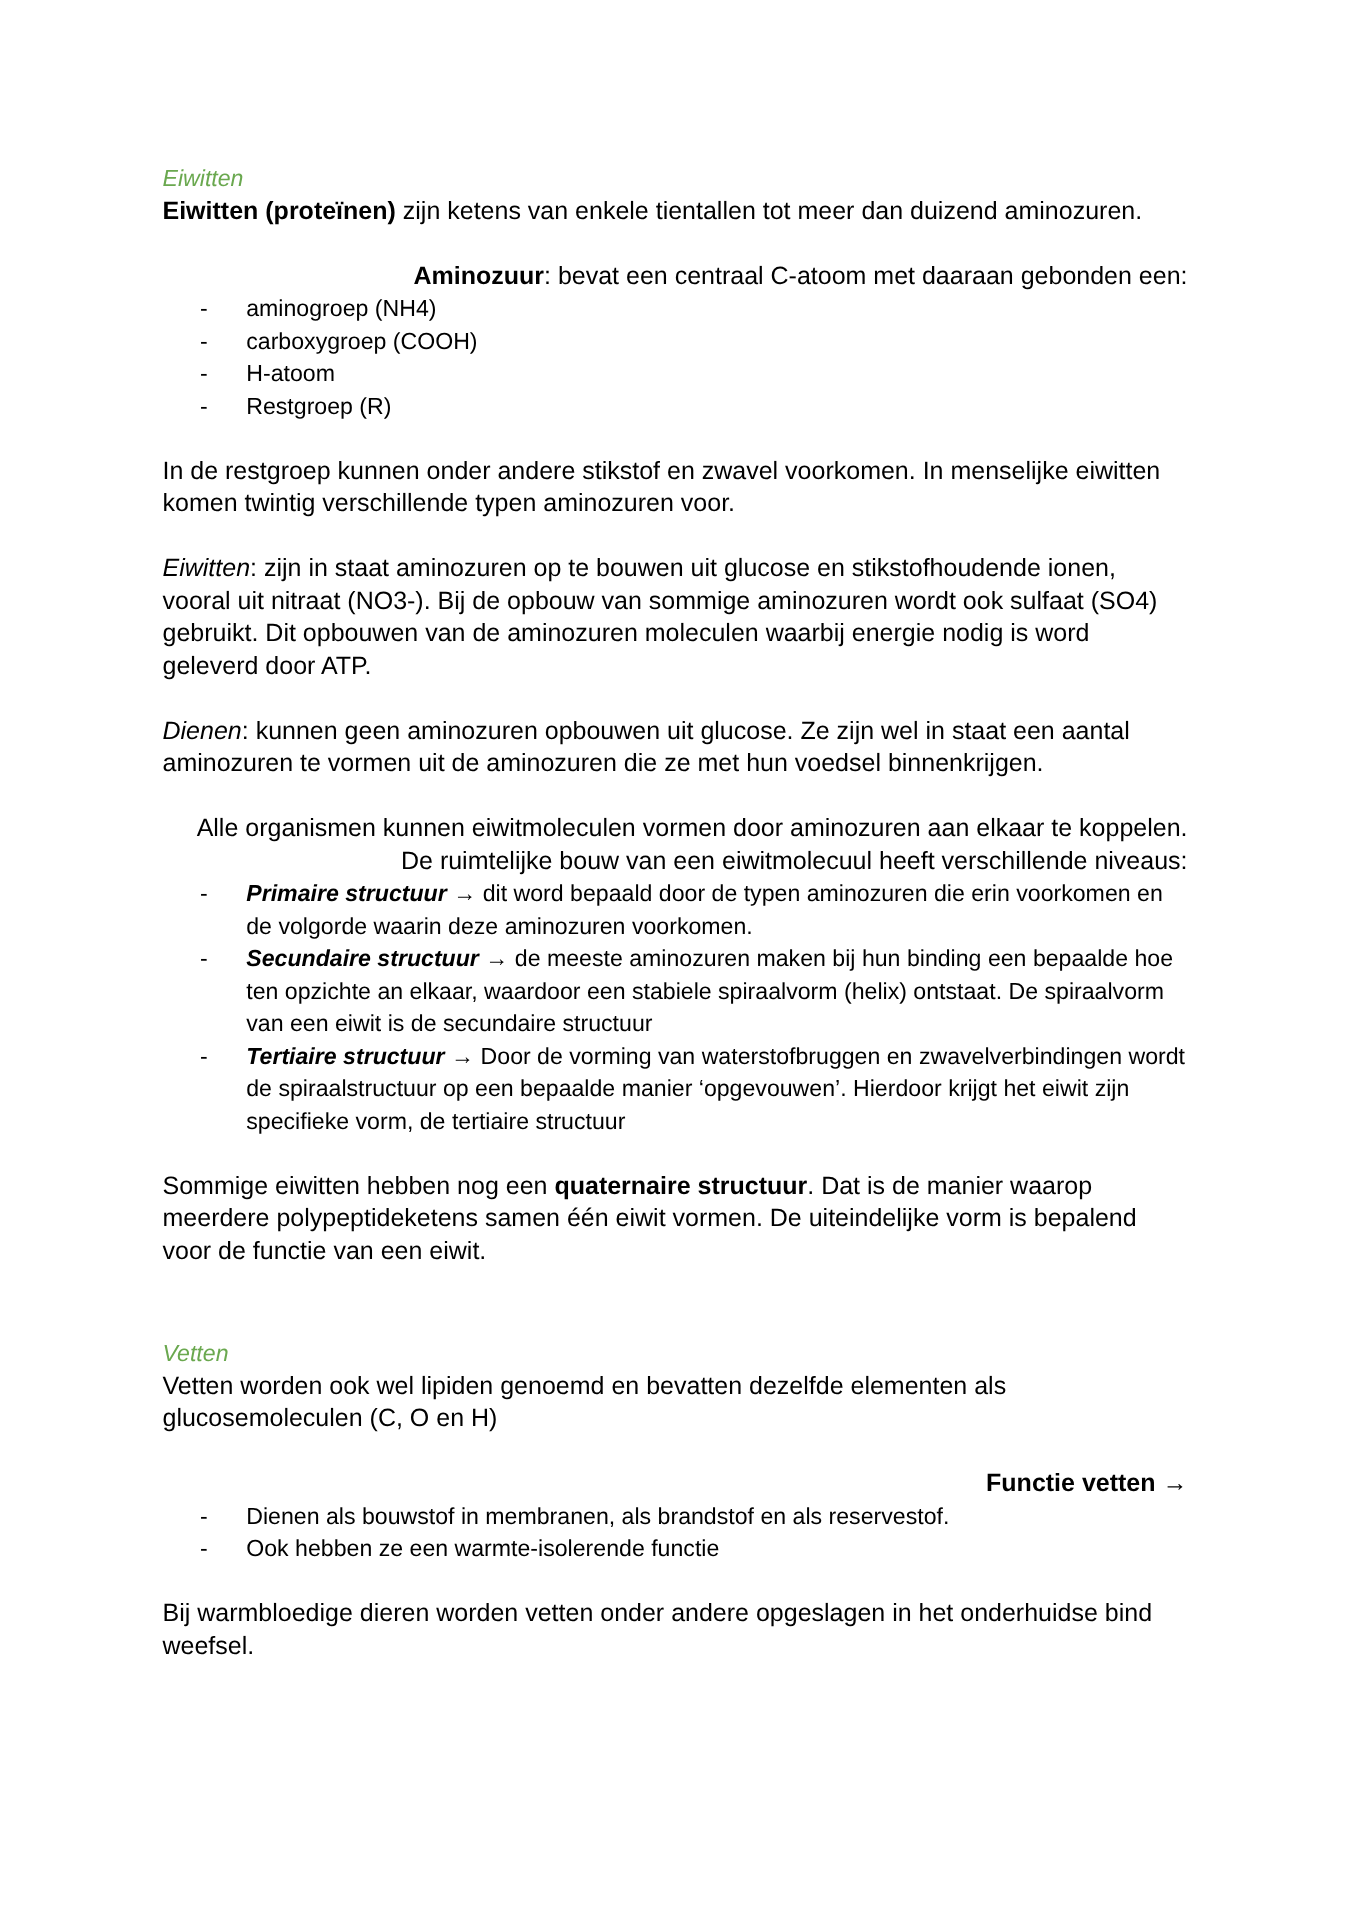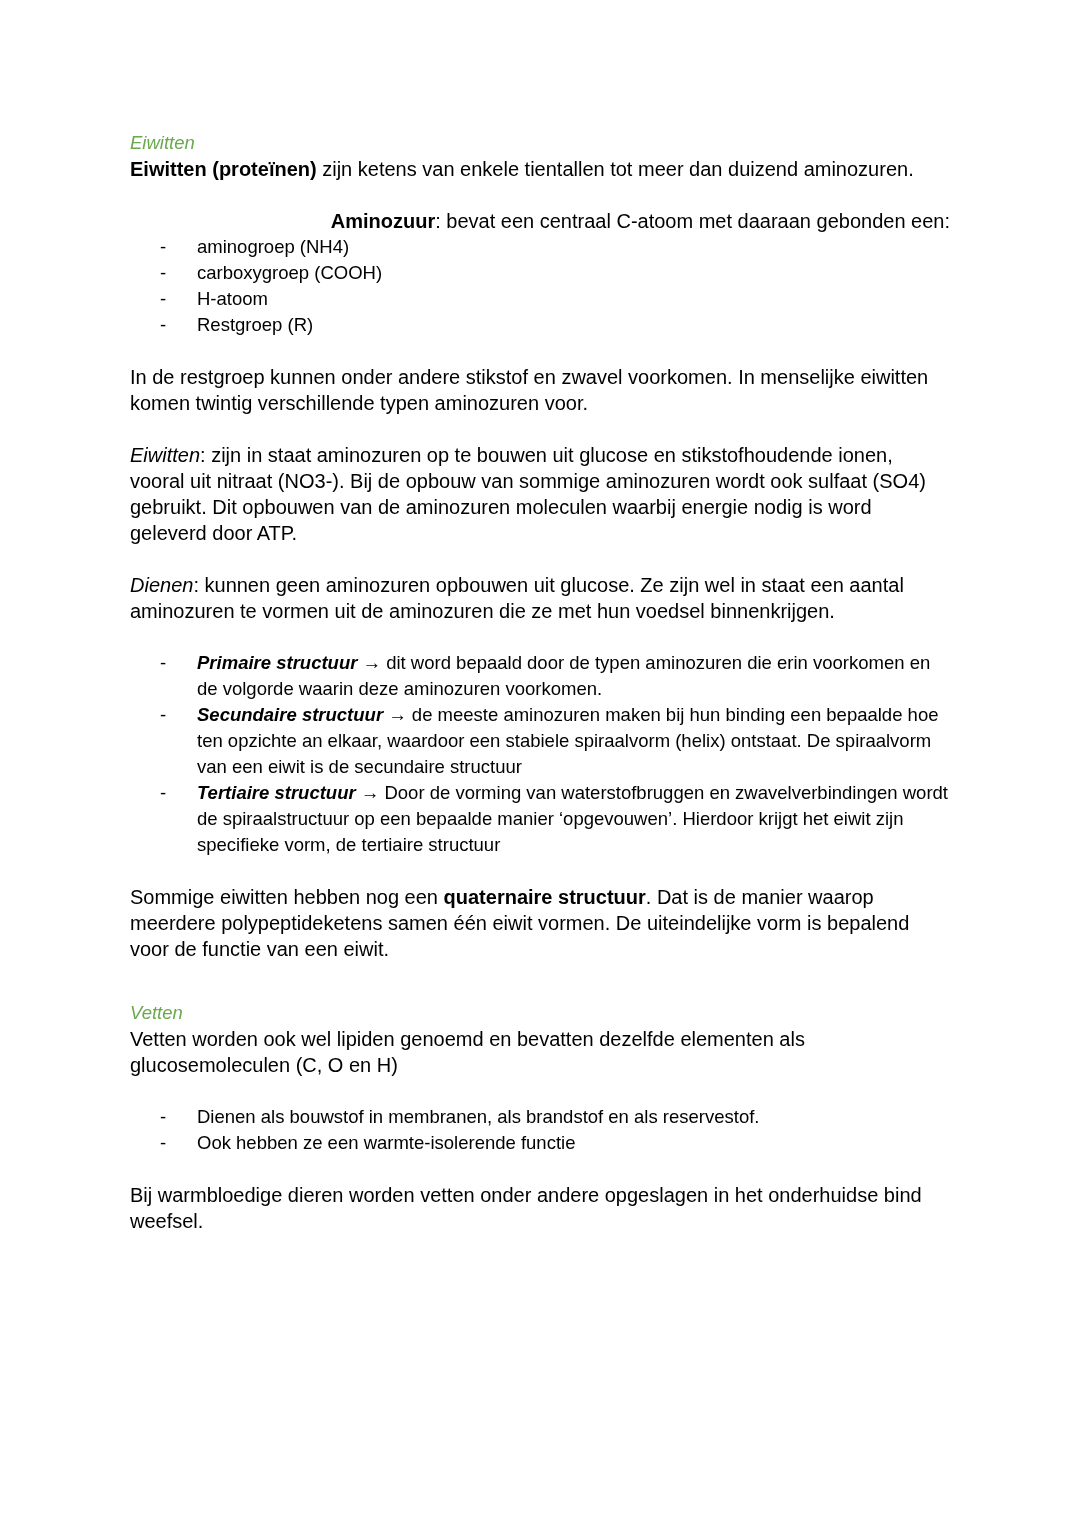--- a/index.html
+++ b/index.html
@@ -20,21 +20,21 @@
     background: #ffffff;
     padding: 130px 130px 0 130px;
   }
   .heading {
     color: #6aa84f;
     font-style: italic;
     font-weight: 400;
     font-size: 18.5px;
     line-height: 26px;
   }
-  .heading.spaced { margin-top: 38px; }
+  .heading.spaced { margin-top: 56px; }
   .para {
     font-size: 20px;
     line-height: 26px;
     margin-bottom: 26px;
   }
   .para.tight { margin-bottom: 0; text-align: right; }
   .b { font-weight: 700; }
   .i { font-style: italic; }
   .bi { font-weight: 700; font-style: italic; text-align: right; }
   .list { margin-bottom: 26px; }
@@ -76,20 +76,21 @@
       <span class="li-text">Restgroep (R)</span>
     </div>
   </div>
 
   <p class="para">In de restgroep kunnen onder andere stikstof en zwavel voorkomen. In menselijke eiwitten komen twintig verschillende typen aminozuren voor.</p>
 
   <p class="para"><span class="i">Eiwitten</span><span>: zijn in staat aminozuren op te bouwen uit glucose en stikstofhoudende ionen, vooral uit nitraat (NO3-). Bij de opbouw van sommige aminozuren wordt ook sulfaat (SO4) gebruikt. Dit opbouwen van de aminozuren moleculen waarbij energie nodig is word geleverd door ATP.</span></p>
 
   <p class="para"><span class="i">Dienen</span><span>: kunnen geen aminozuren opbouwen uit glucose. Ze zijn wel in staat een aantal aminozuren te vormen uit de aminozuren die ze met hun voedsel binnenkrijgen.</span></p>
 
+  <p class="para tight">Alle organismen kunnen eiwitmoleculen vormen door aminozuren aan elkaar te koppelen. De ruimtelijke bouw van een eiwitmolecuul heeft verschillende niveaus:</p>
 
   <div class="list">
     <div class="li">
       <span class="dash">-</span>
       <span class="li-text"><span class="bi">Primaire structuur</span><span> → dit word bepaald door de typen aminozuren die erin voorkomen en de volgorde waarin deze aminozuren voorkomen.</span></span>
     </div>
     <div class="li">
       <span class="dash">-</span>
       <span class="li-text"><span class="bi">Secundaire structuur</span><span> → de meeste aminozuren maken bij hun binding een bepaalde hoe ten opzichte an elkaar, waardoor een stabiele spiraalvorm (helix) ontstaat. De spiraalvorm van een eiwit is de secundaire structuur</span></span>
     </div>
@@ -98,20 +99,21 @@
       <span class="li-text"><span class="bi">Tertiaire structuur</span><span> → Door de vorming van waterstofbruggen en zwavelverbindingen wordt de spiraalstructuur op een bepaalde manier ‘opgevouwen’. Hierdoor krijgt het eiwit zijn specifieke vorm, de tertiaire structuur</span></span>
     </div>
   </div>
 
   <p class="para"><span>Sommige eiwitten hebben nog een </span><span class="b">quaternaire structuur</span><span>. Dat is de manier waarop meerdere polypeptideketens samen één eiwit vormen. De uiteindelijke vorm is bepalend voor de functie van een eiwit.</span></p>
 
   <div class="heading spaced">Vetten</div>
 
   <p class="para">Vetten worden ook wel lipiden genoemd en bevatten dezelfde elementen als glucosemoleculen (C, O en H)</p>
 
+  <p class="para tight"><span class="b">Functie vetten →</span></p>
 
   <div class="list">
     <div class="li">
       <span class="dash">-</span>
       <span class="li-text">Dienen als bouwstof in membranen, als brandstof en als reservestof.</span>
     </div>
     <div class="li">
       <span class="dash">-</span>
       <span class="li-text">Ook hebben ze een warmte-isolerende functie</span>
     </div>

